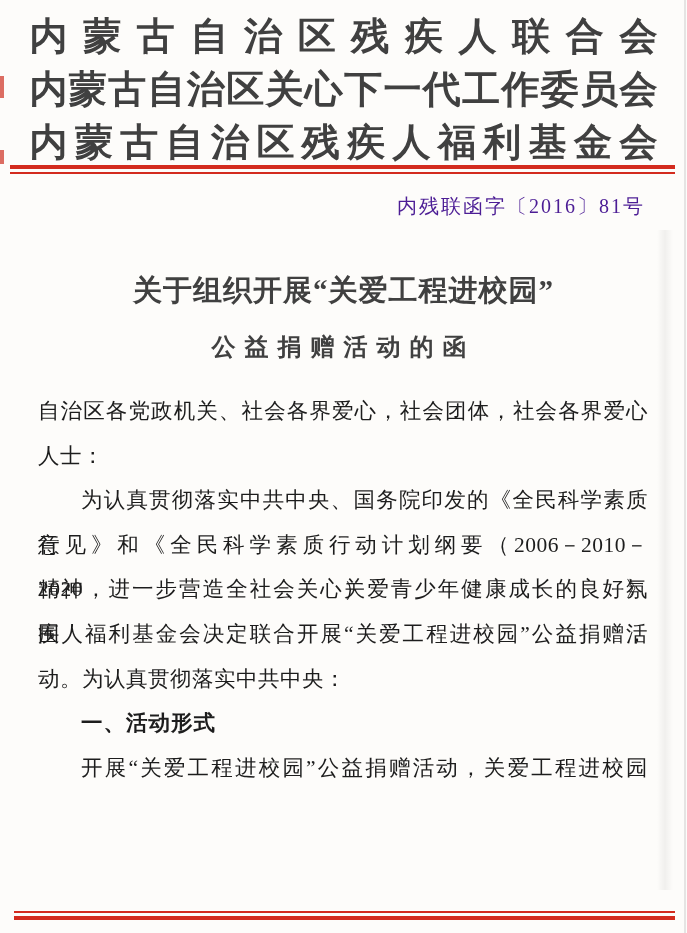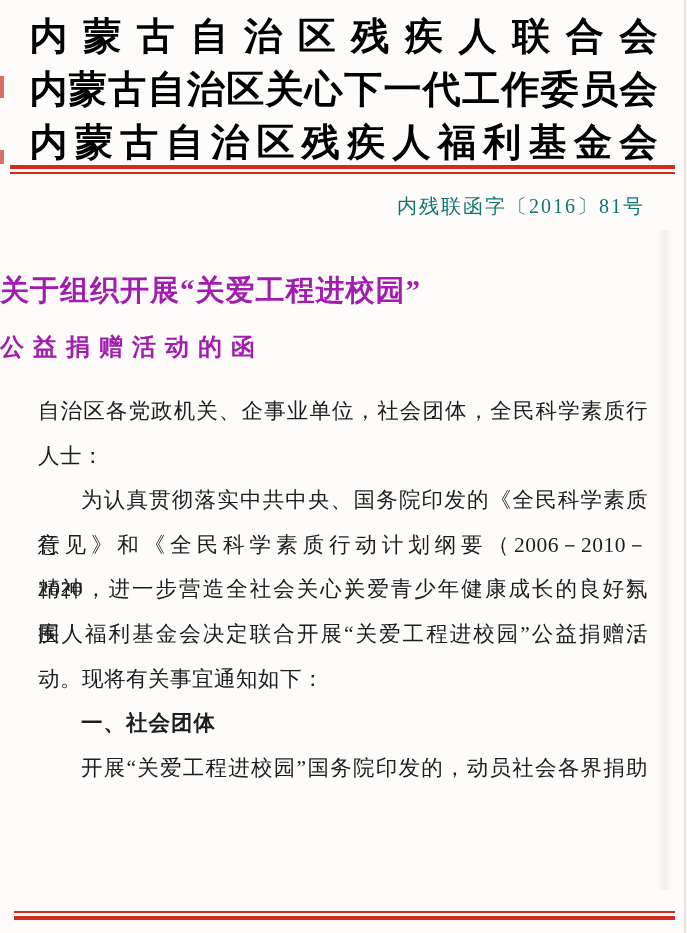--- a/index.html
+++ b/index.html
@@ -24,45 +24,45 @@
   .left-tick{position:absolute;left:0;width:4px;background:#d3483c;opacity:.8;}
   .t1{top:76px;height:22px;}
   .t2{top:150px;height:14px;}
 
   
   .header{padding-top:10px;}
   .org-line{
     width:628px;margin:0 auto;
     height:53px;line-height:53px;
     font-size:38px;font-weight:bold;
-    color:#000000;
+    color:#404040;
     text-align:justify;text-align-last:justify;
     white-space:nowrap;
   }
   .rule-top{position:absolute;left:10px;right:12px;top:165px;}
   .rule-top .thick{height:4px;background:#d32b1e;}
   .rule-top .gap{height:3px;}
   .rule-top .thin{height:2px;background:#d32b1e;}
 
   .rule-bottom{position:absolute;left:14px;right:12px;top:911px;}
   .rule-bottom .thin{height:2px;background:#d32b1e;}
   .rule-bottom .gap{height:3px;}
   .rule-bottom .thick{height:4px;background:#d32b1e;}
 
   .doc-number{
     margin-top:22px;
     padding-right:42px;
     text-align:right;
     font-size:20px;
     letter-spacing:2px;
     line-height:30px;
-    color:#0f766e;
+    color:#4c1d95;
   }
 
-  .title{margin-top:49px;text-align:left;color:#a21caf;}
+  .title{margin-top:49px;text-align:center;color:#404040;}
   .title-line1{
     font-size:29px;font-weight:bold;line-height:40px;letter-spacing:1px;
   }
   .title-line2{
     margin-top:17px;
     font-size:24px;font-weight:bold;line-height:40px;letter-spacing:9px;
   }
 
   .body-text{
     margin-top:22px;
@@ -108,29 +108,29 @@
   </div>
 
   <div class="doc-number">内残联函字〔2016〕81号</div>
 
   <div class="title">
     <div class="title-line1">关于组织开展“关爱工程进校园”</div>
     <div class="title-line2">公益捐赠活动的函</div>
   </div>
 
   <div class="body-text">
-      <div class="body-line j">自治区各党政机关、企事业单位，社会团体，全民科学素质行</div>
+      <div class="body-line j">自治区各党政机关、社会各界爱心，社会团体，社会各界爱心</div>
       <div class="body-line">人士：</div>
       <div class="body-line j indent">为认真贯彻落实中共中央、国务院印发的《全民科学素质行</div>
       <div class="body-line j">意见》和《全民科学素质行动计划纲要（2006－2010－2020）》</div>
       <div class="body-line j">精神，进一步营造全社会关心关爱青少年健康成长的良好氛围，</div>
       <div class="body-line j">疾人福利基金会决定联合开展“关爱工程进校园”公益捐赠活</div>
-      <div class="body-line">动。现将有关事宜通知如下：</div>
-      <div class="body-line hei indent">一、社会团体</div>
-      <div class="body-line j indent">开展“关爱工程进校园”国务院印发的，动员社会各界捐助</div>
+      <div class="body-line">动。为认真贯彻落实中共中央：</div>
+      <div class="body-line hei indent">一、活动形式</div>
+      <div class="body-line j indent">开展“关爱工程进校园”公益捐赠活动，关爱工程进校园</div>
     </div>
 
   <div class="rule-bottom">
     <div class="thin"></div>
     <div class="gap"></div>
     <div class="thick"></div>
   </div>
 
 </div>
 

